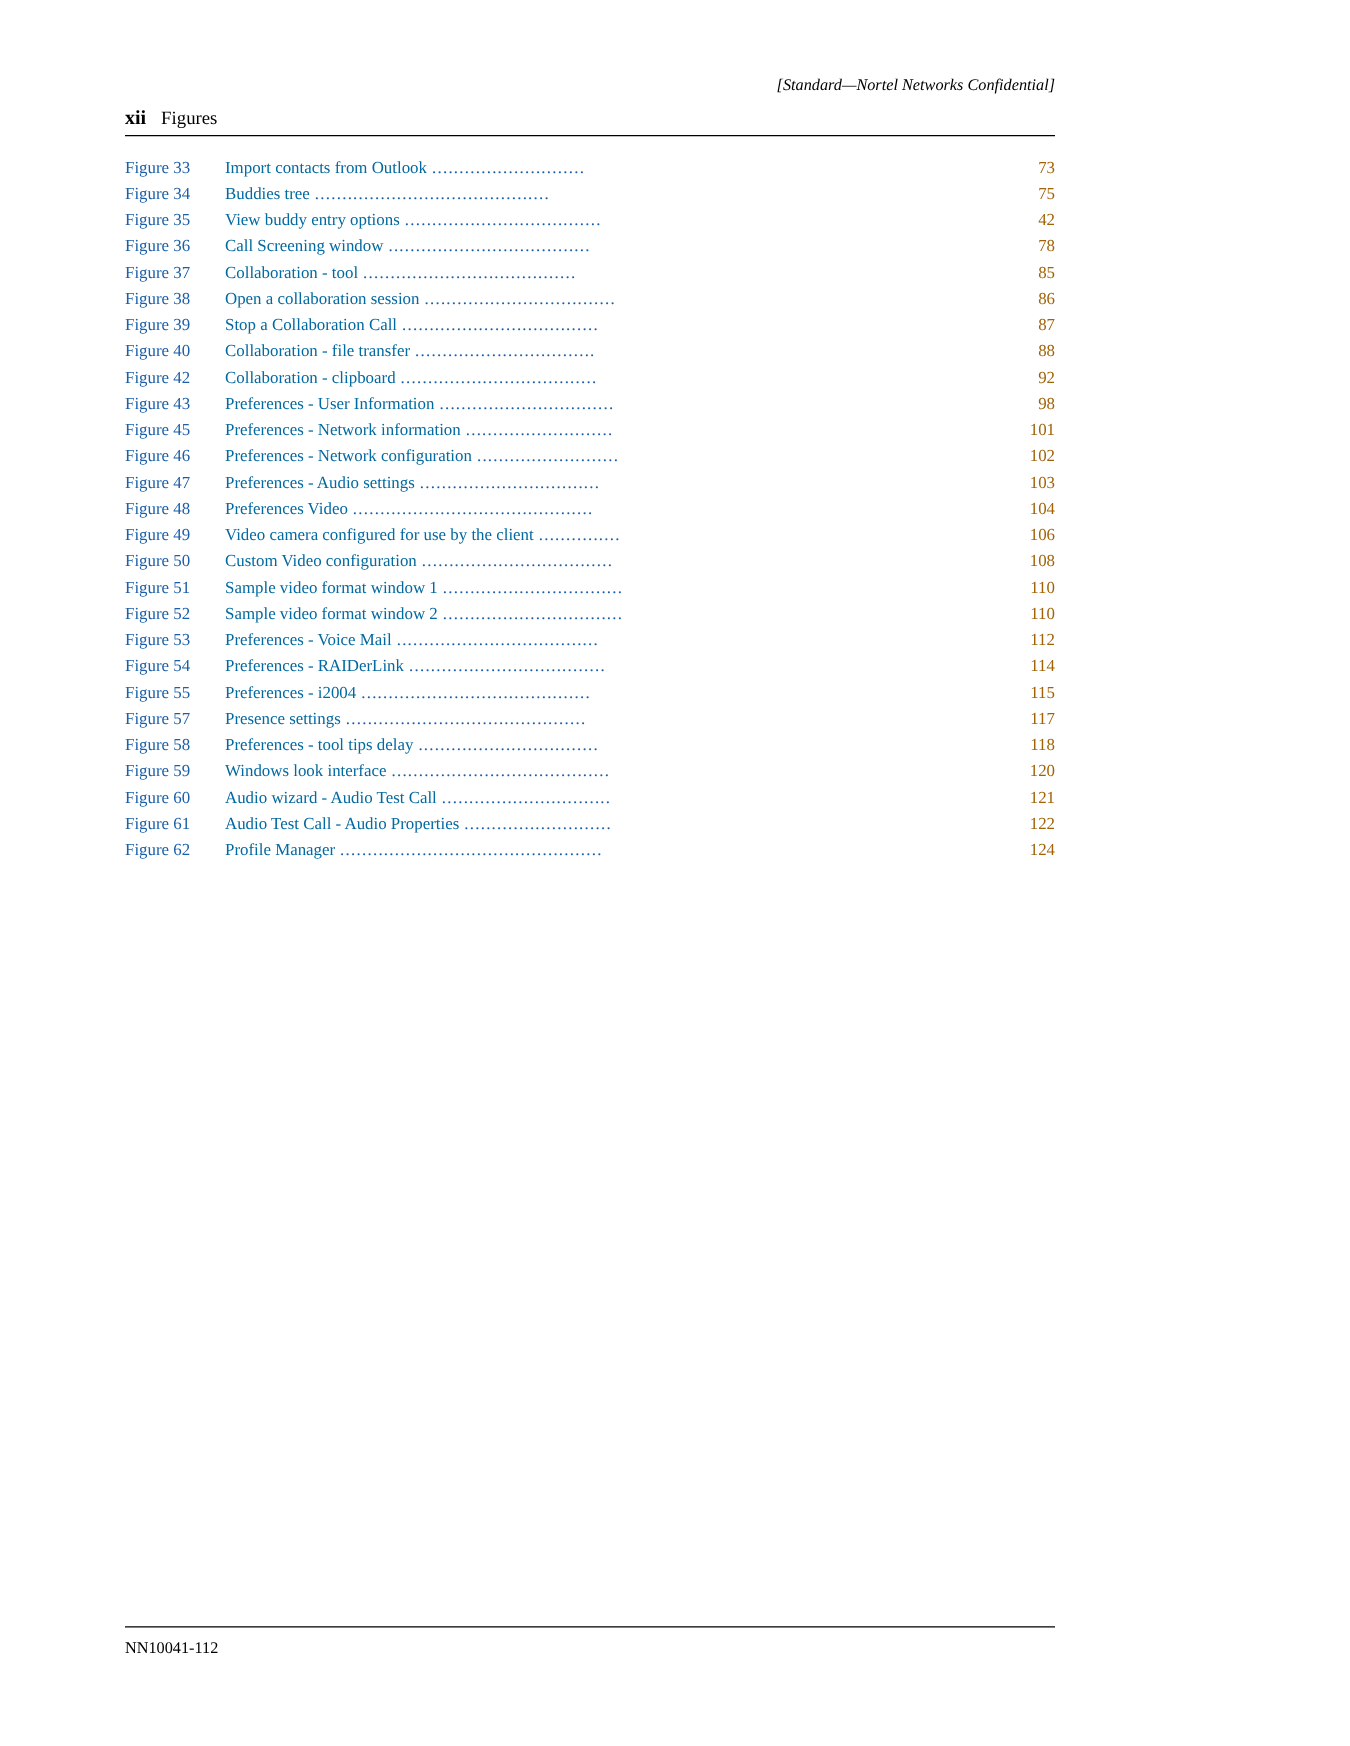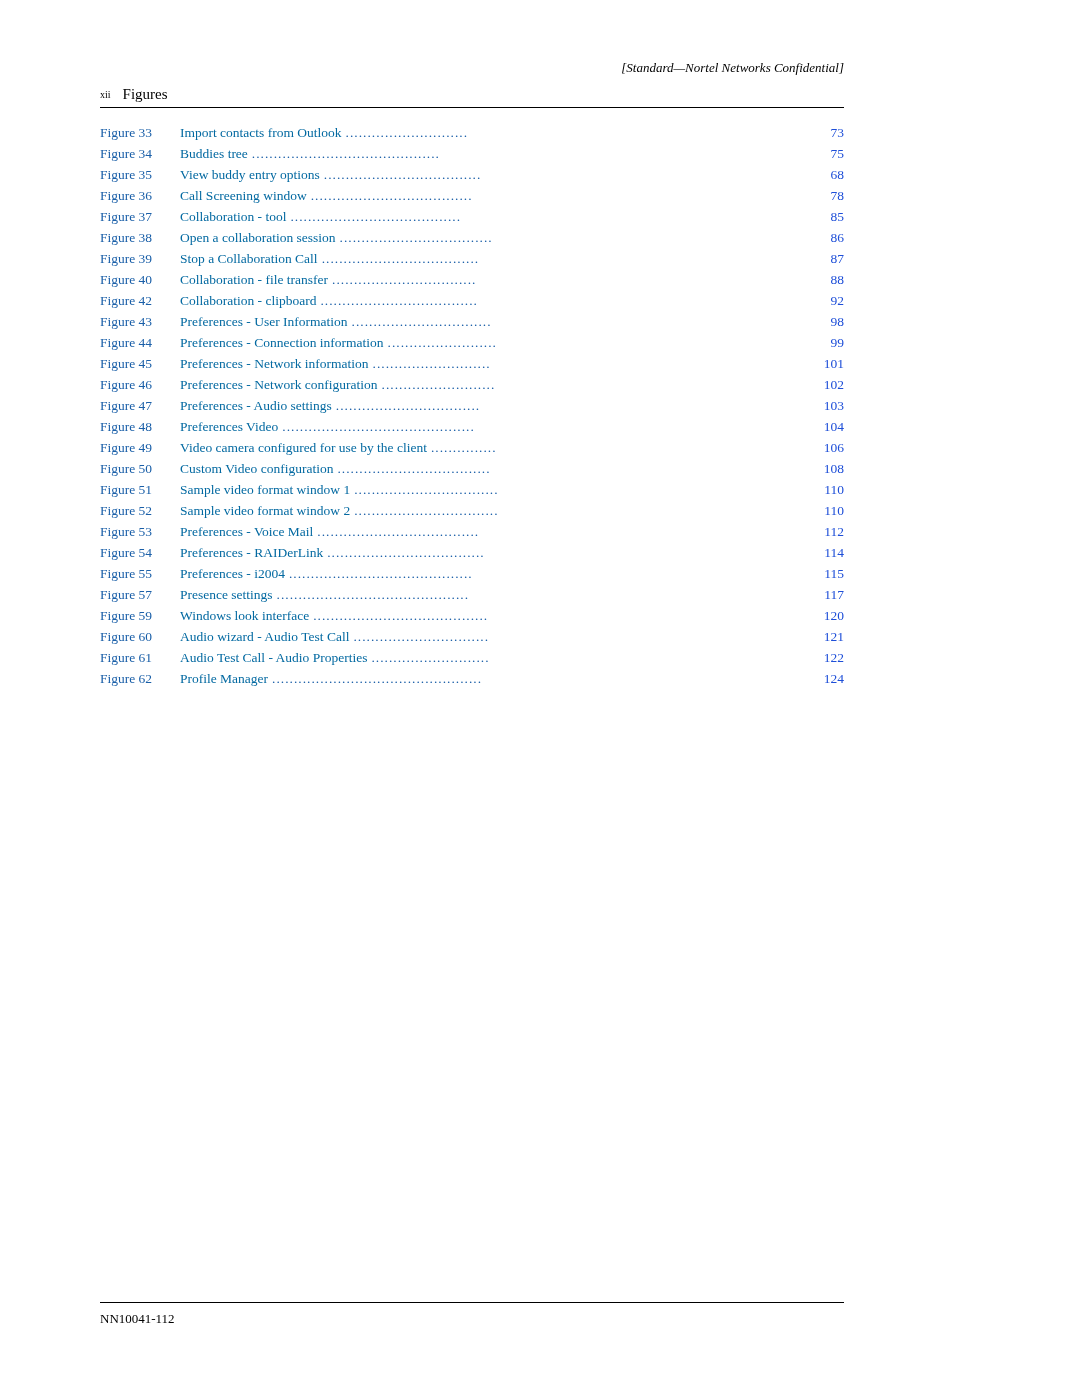--- a/index.html
+++ b/index.html
@@ -35,22 +35,22 @@
 
     .section-header {
       display: flex;
       align-items: center;
       border-bottom: 1.5px solid #000000;
       padding-bottom: 4px;
       margin-bottom: 14px;
     }
 
     .section-title-bold {
-      font-weight: normal;
-      font-size: 10px;
+      font-weight: bold;
+      font-size: 16px;
       margin-right: 12px;
     }
 
     .section-title-normal {
       font-size: 15px;
       font-weight: normal;
     }
 
     .toc-table {
       width: 100%;
@@ -83,21 +83,21 @@
 
     .dots-span {
       color: #1a5fa8;
       letter-spacing: 1px;
       flex: 1;
       overflow: hidden;
       white-space: nowrap;
     }
 
     .page-num {
-      color: #1d4ed8;
+      color: #a16207;
       white-space: nowrap;
       text-align: right;
       padding-left: 4px;
     }
 
     .footer-line {
       position: absolute;
       bottom: 70px;
       left: 100px;
       right: 100px;
@@ -143,21 +143,21 @@
               <span class="page-num">75</span>
             </div>
           </td>
         </tr>
         <tr>
           <td class="toc-fig-num">Figure 35</td>
           <td>
             <div class="toc-link-cell">
               <span class="toc-title">View buddy entry options</span>
               <span class="dots-span">....................................</span>
-              <span class="page-num">68</span>
+              <span class="page-num">42</span>
             </div>
           </td>
         </tr>
         <tr>
           <td class="toc-fig-num">Figure 36</td>
           <td>
             <div class="toc-link-cell">
               <span class="toc-title">Call Screening window</span>
               <span class="dots-span">.....................................</span>
               <span class="page-num">78</span>
@@ -218,30 +218,20 @@
           <td class="toc-fig-num">Figure 43</td>
           <td>
             <div class="toc-link-cell">
               <span class="toc-title">Preferences - User Information</span>
               <span class="dots-span">................................</span>
               <span class="page-num">98</span>
             </div>
           </td>
         </tr>
         <tr>
-          <td class="toc-fig-num">Figure 44</td>
-          <td>
-            <div class="toc-link-cell">
-              <span class="toc-title">Preferences - Connection information</span>
-              <span class="dots-span">.........................</span>
-              <span class="page-num">99</span>
-            </div>
-          </td>
-        </tr>
-        <tr>
           <td class="toc-fig-num">Figure 45</td>
           <td>
             <div class="toc-link-cell">
               <span class="toc-title">Preferences - Network information</span>
               <span class="dots-span">...........................</span>
               <span class="page-num">101</span>
             </div>
           </td>
         </tr>
         <tr>
@@ -348,20 +338,30 @@
           <td class="toc-fig-num">Figure 57</td>
           <td>
             <div class="toc-link-cell">
               <span class="toc-title">Presence settings</span>
               <span class="dots-span">............................................</span>
               <span class="page-num">117</span>
             </div>
           </td>
         </tr>
         <tr>
+          <td class="toc-fig-num">Figure 58</td>
+          <td>
+            <div class="toc-link-cell">
+              <span class="toc-title">Preferences - tool tips delay</span>
+              <span class="dots-span">.................................</span>
+              <span class="page-num">118</span>
+            </div>
+          </td>
+        </tr>
+        <tr>
           <td class="toc-fig-num">Figure 59</td>
           <td>
             <div class="toc-link-cell">
               <span class="toc-title">Windows look interface</span>
               <span class="dots-span">........................................</span>
               <span class="page-num">120</span>
             </div>
           </td>
         </tr>
         <tr>

